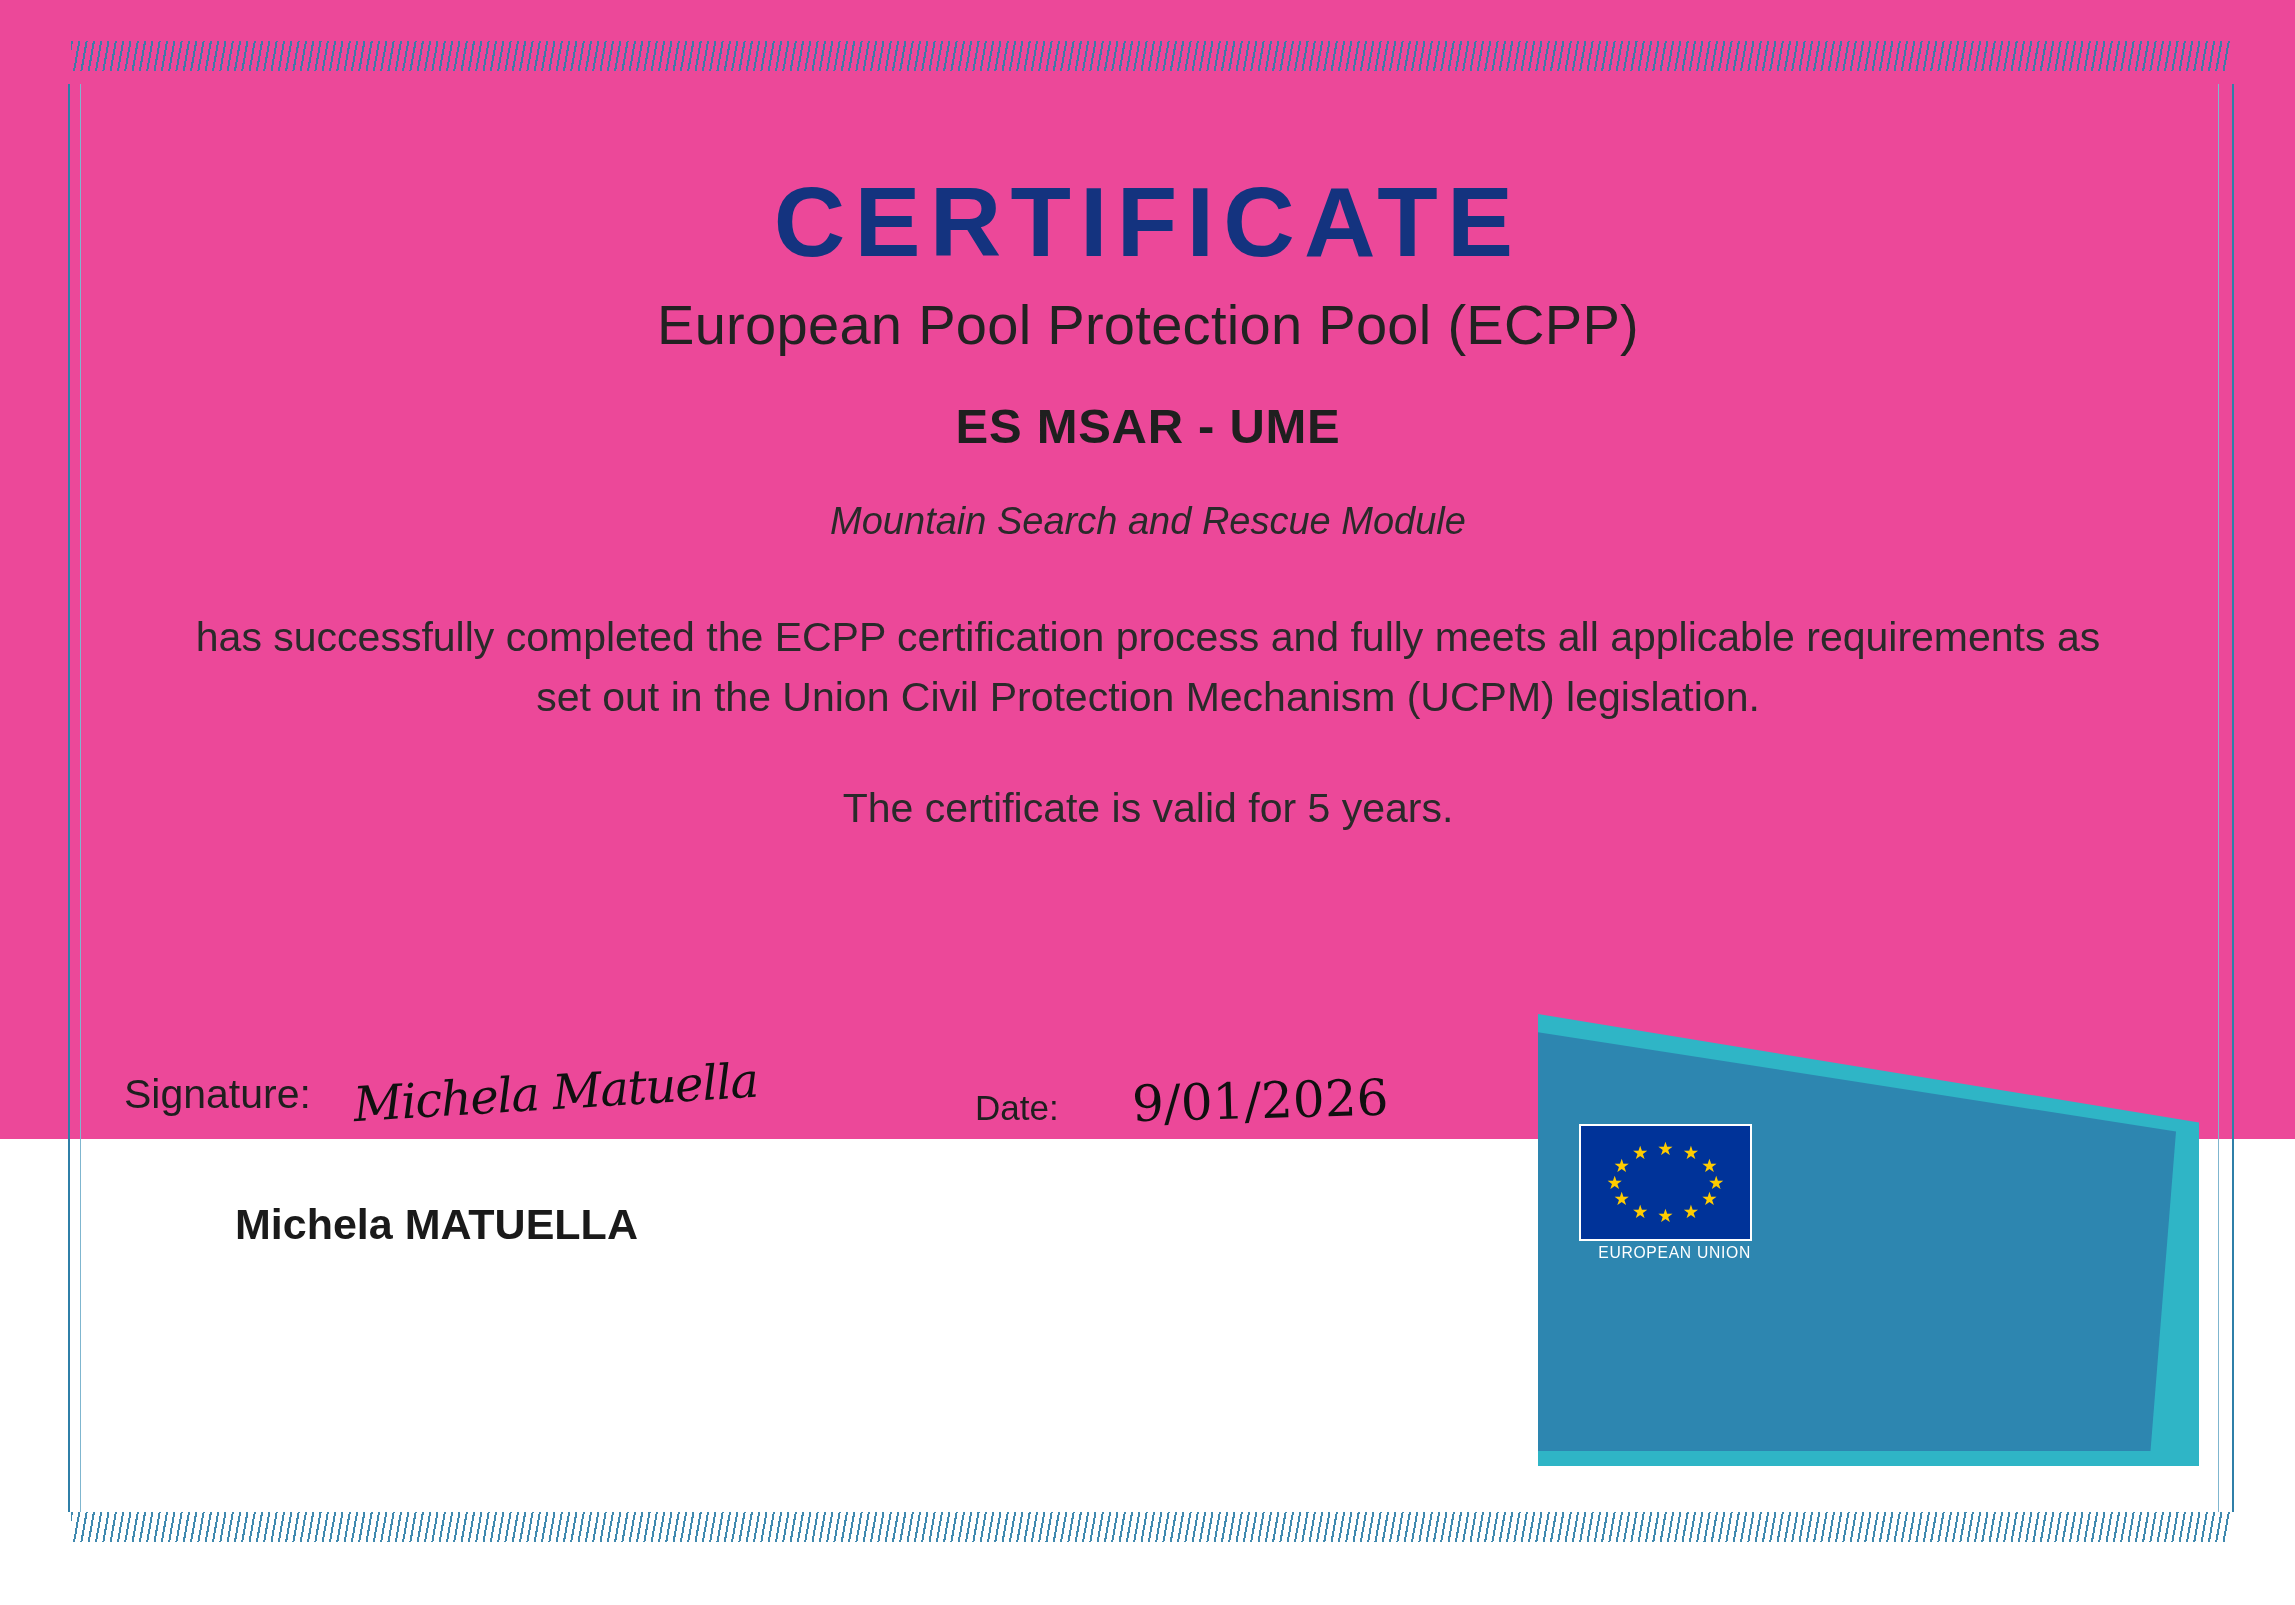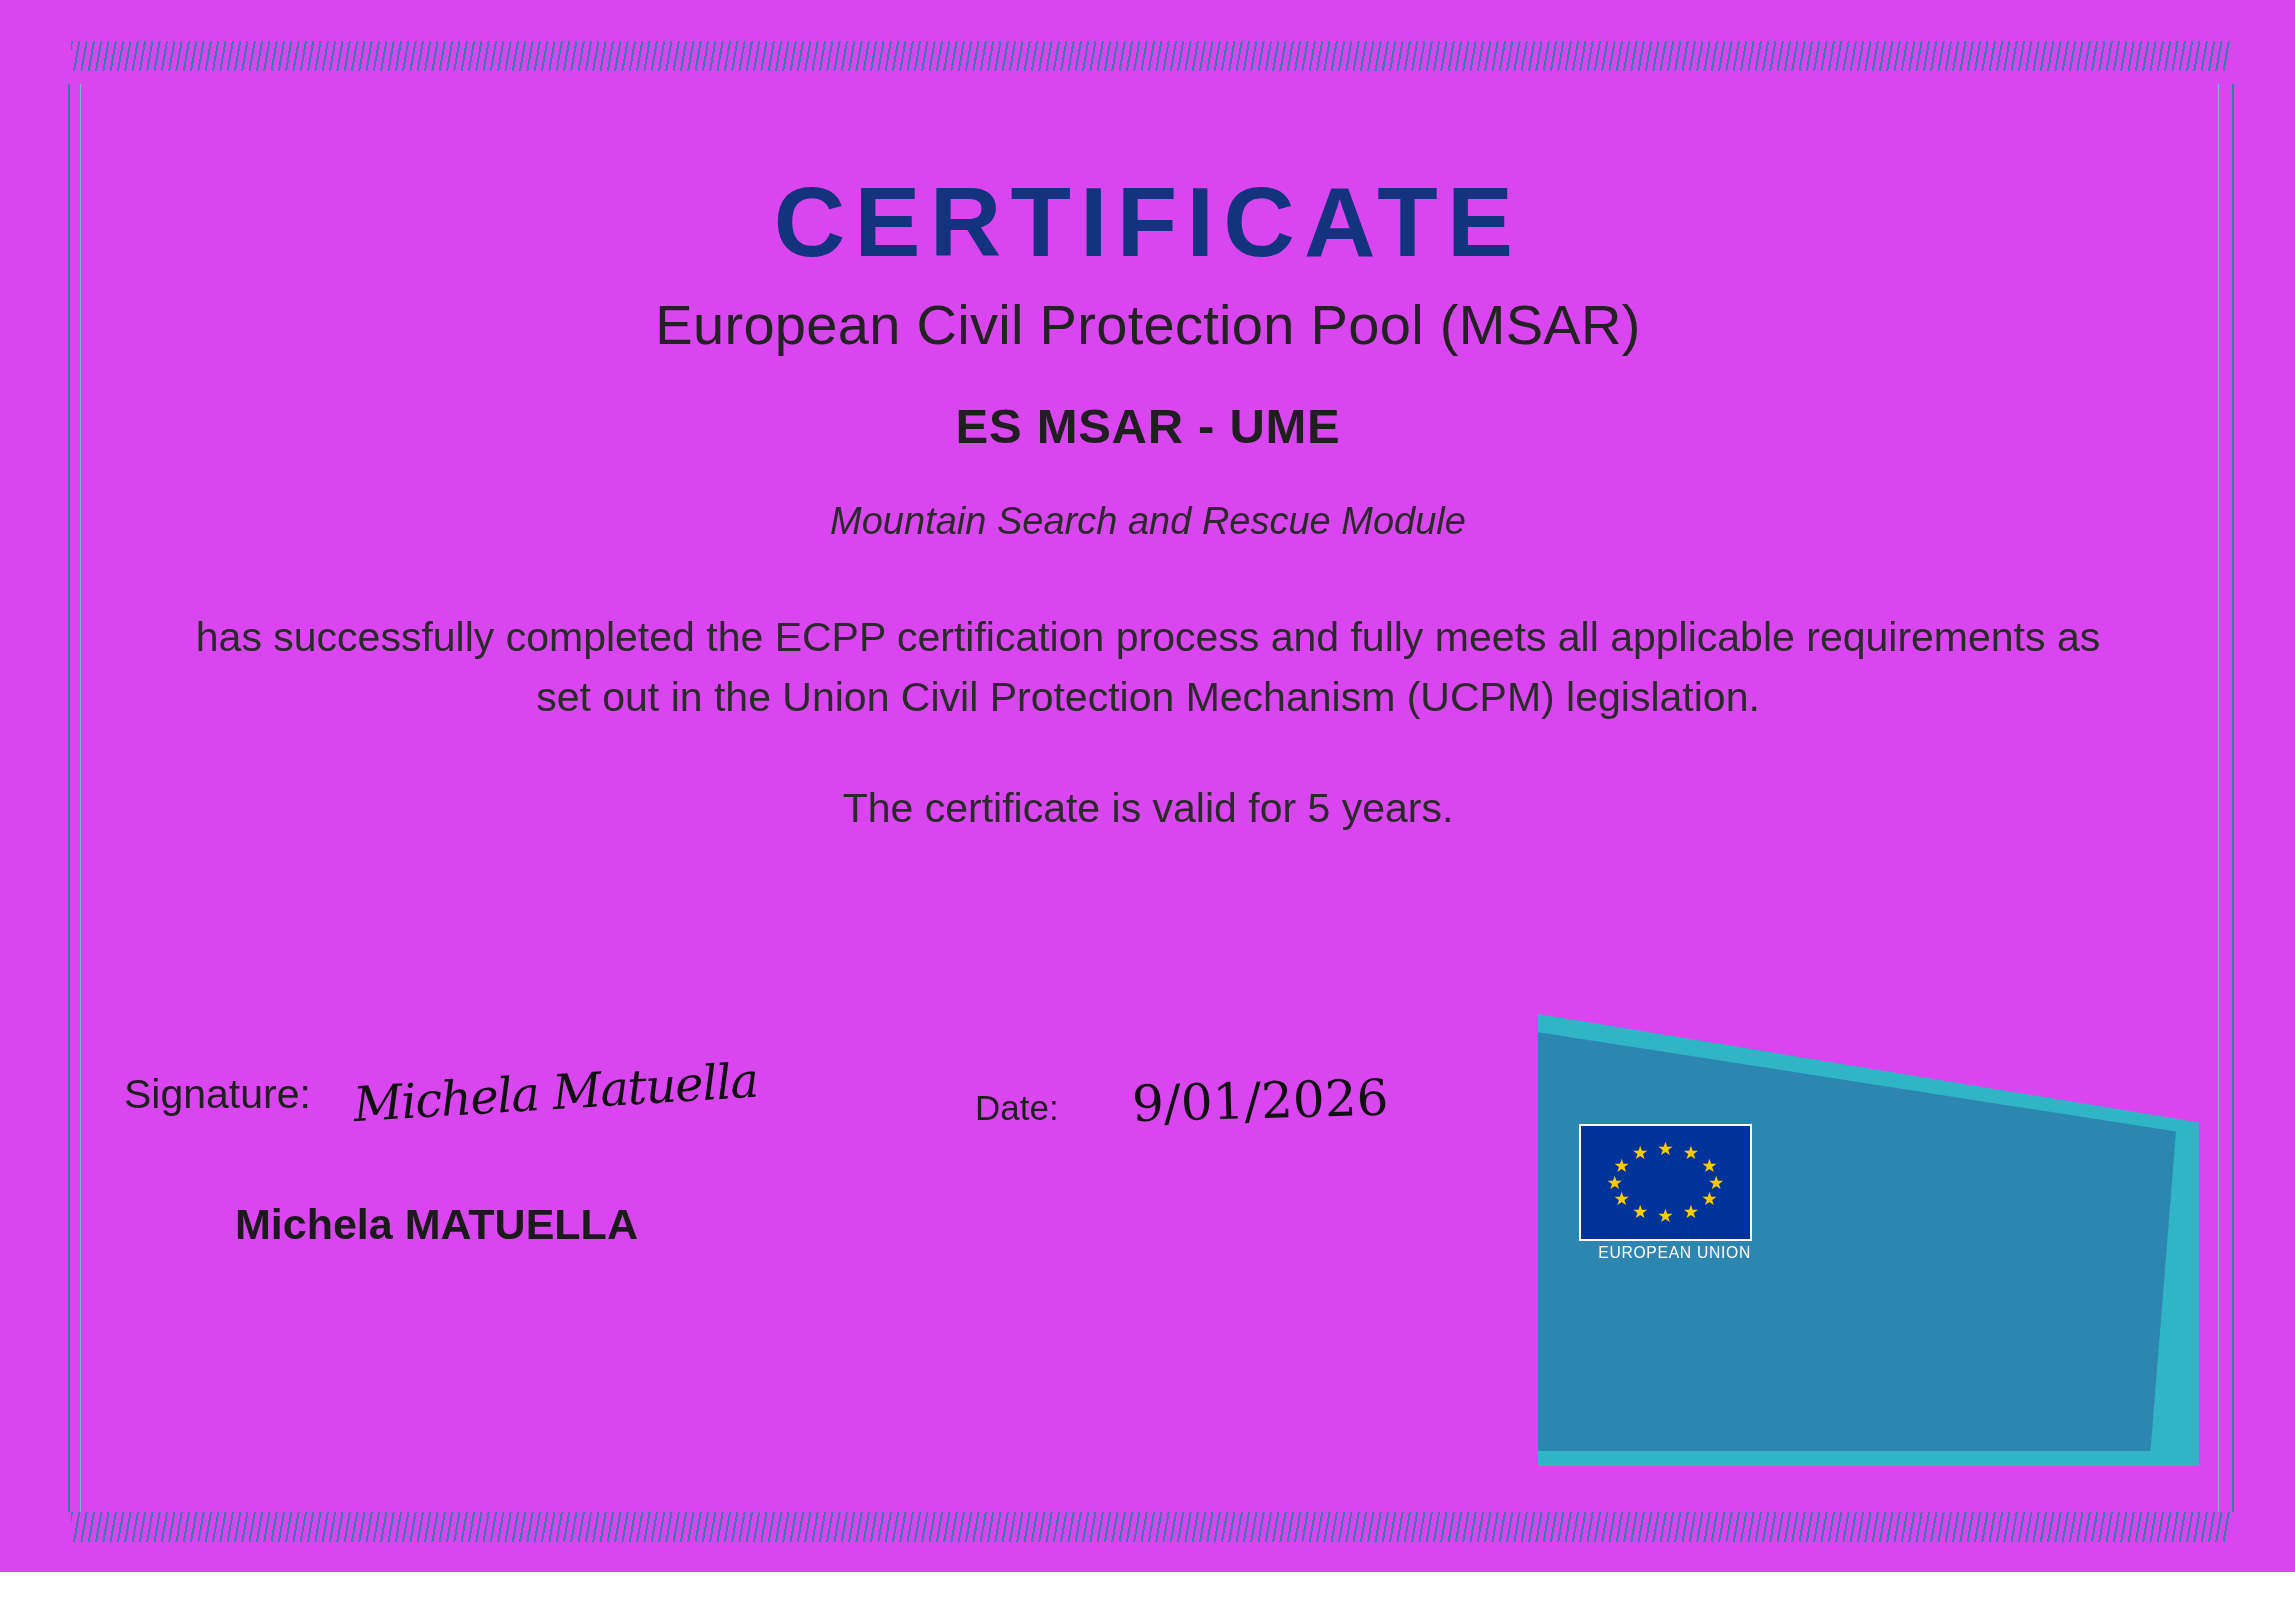--- a/index.html
+++ b/index.html
@@ -14,22 +14,22 @@
     color: #1a1a1a;
     position: relative;
     overflow: hidden;
   }
 
   
   .scan {
     position: absolute;
     left: 0; top: 0;
     width: 2295px;
-    height: 1572px;
-    background: #d946ef;
+    height: 1139px;
+    background: #ec4899;
   }
 
   
   .hatch {
     position: absolute;
     left: 71px;
     width: 2159px;
     height: 30px;
     background-image: repeating-linear-gradient(
         100deg,
@@ -248,21 +248,21 @@
 <div class="scan">
 
   <div class="hatch hatch-top"></div>
   <div class="hatch hatch-bottom"></div>
 
   <div class="frame-outer"></div>
   <div class="frame-inner"></div>
 
   <div class="content">
     <div class="cert-title">CERTIFICATE</div>
-    <div class="cert-subtitle">European Civil Protection Pool (MSAR)</div>
+    <div class="cert-subtitle">European Pool Protection Pool (ECPP)</div>
     <div class="module-code">ES MSAR - UME</div>
     <div class="module-name">Mountain Search and Rescue Module</div>
     <div class="body-text">has successfully completed the ECPP certification process and fully meets all applicable requirements as set out in the Union Civil Protection Mechanism (UCPM) legislation.</div>
     <div class="validity">The certificate is valid for 5 years.</div>
   </div>
 
   <div class="sig-area">
     <div class="sig-row">
       <span class="sig-label">Signature:</span>
       <span class="sig-script">Michela Matuella</span>

